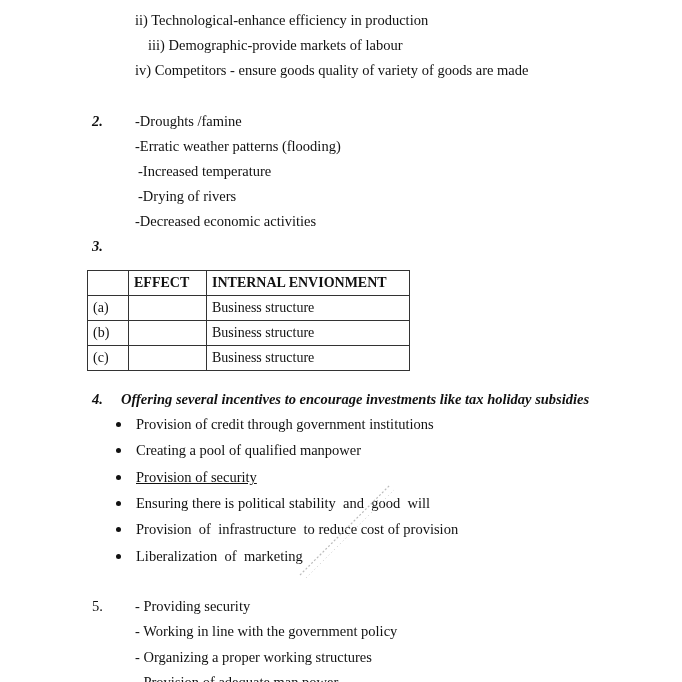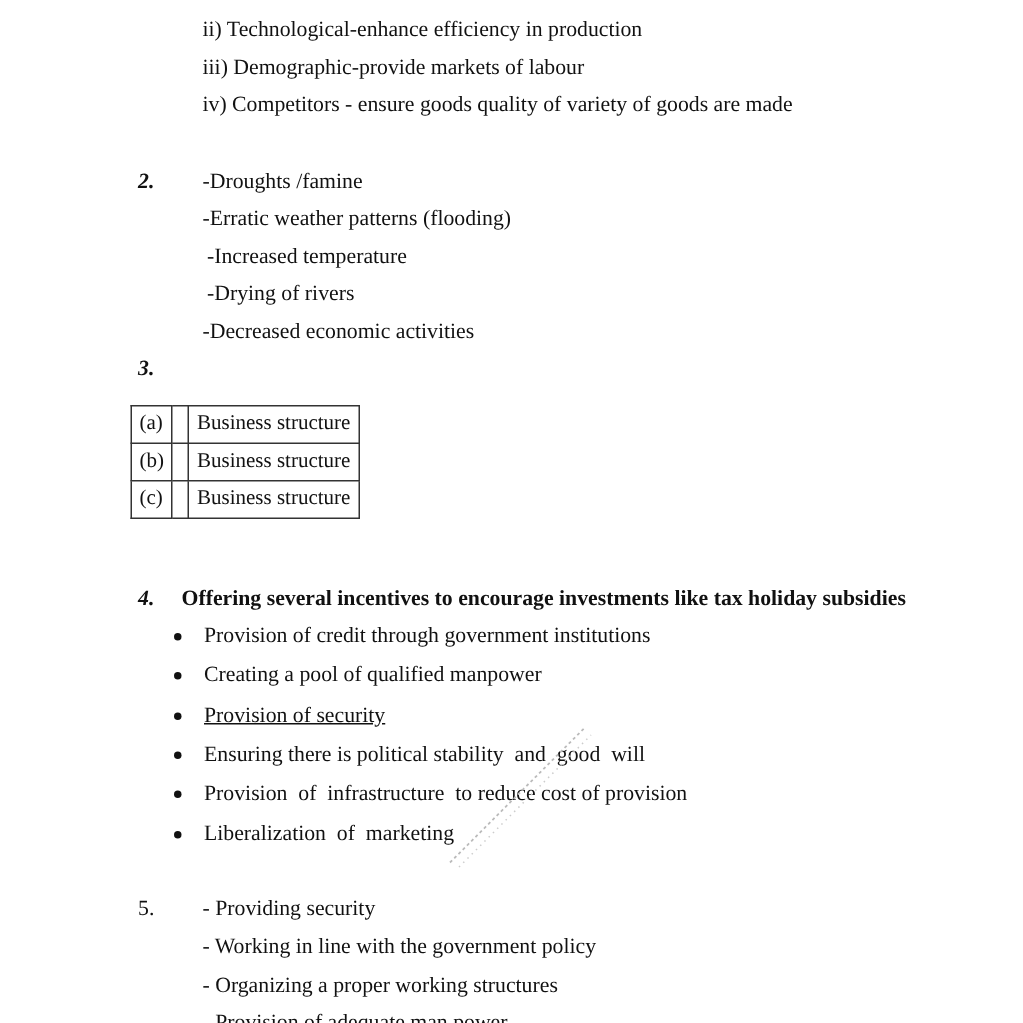--- a/index.html
+++ b/index.html
@@ -1,46 +1,51 @@
 <!DOCTYPE html>
 <html><head>
 <meta charset="utf-8">
 <style>
   html, body { margin:0; padding:0; background:#ffffff; }
   body { width:682px; height:682px; overflow:hidden; position:relative;
          font-family:"Liberation Serif", "DejaVu Serif", serif; color:#111; }
   .line { position:absolute; font-size:14.5px; line-height:18px; white-space:nowrap; }
   .num { position:absolute; font-size:14.5px; line-height:18px; font-style:italic; }
   .num.plain { font-style:normal; }
-  .heading4 { position:absolute; font-size:14.5px; line-height:18px; font-weight:bold; white-space:nowrap; }
+  .heading4 { position:absolute; font-size:14.5px; line-height:18px; font-weight:bold; font-style:italic; white-space:nowrap; }
   .bullet { position:absolute; width:5px; height:5px; border-radius:50%; background:#111; }
   table.t3 { position:absolute; left:87px; top:270px; border-collapse:collapse; font-size:14px; }
   table.t3 td, table.t3 th { border:1px solid #333; height:24px; padding:0 5px; text-align:left; vertical-align:middle; }
   table.t3 th { font-weight:bold; font-size:14px; }
   .c0 { width:30px; } .c1 { width:67px; } .c2 { width:192px; }
   .watermark { position:absolute; left:290px; top:480px; width:110px; height:100px; pointer-events:none; }
 </style>
 </head>
 <body>
 
 <div class="line" style="left:135px; top:-12px;"></div>
 <div class="line" style="left:135px; top:11px;">ii) Technological-enhance efficiency in production</div>
-<div class="line" style="left:135px; top:36px;">iii) Demographic-provide markets of labour</div>
+<div class="line" style="left:148px; top:36px;">iii) Demographic-provide markets of labour</div>
 <div class="line" style="left:135px; top:61px;">iv) Competitors - ensure goods quality of variety of goods are made</div>
 
 <div class="num" style="left:92px; top:112px; font-weight:bold;">2.</div>
 <div class="line" style="left:135px; top:112px;">-Droughts /famine</div>
 <div class="line" style="left:135px; top:137px;">-Erratic weather patterns (flooding)</div>
 <div class="line" style="left:138px; top:162px;">-Increased temperature</div>
 <div class="line" style="left:138px; top:187px;text-align:right;">-Drying of rivers</div>
 <div class="line" style="left:135px; top:212px;">-Decreased economic activities</div>
 
 <div class="num" style="left:92px; top:237px; font-weight:bold;">3.</div>
 <table class="t3">
   <tbody>
+      <tr>
+    <th class="c0"></th>
+    <th class="c1">EFFECT</th>
+    <th class="c2">INTERNAL ENVIONMENT</th>
+  </tr>
   <tr>
     <td>(a)</td>
     <td></td>
     <td>Business structure</td>
   </tr>
   <tr>
     <td>(b)</td>
     <td></td>
     <td>Business structure</td>
   </tr>

